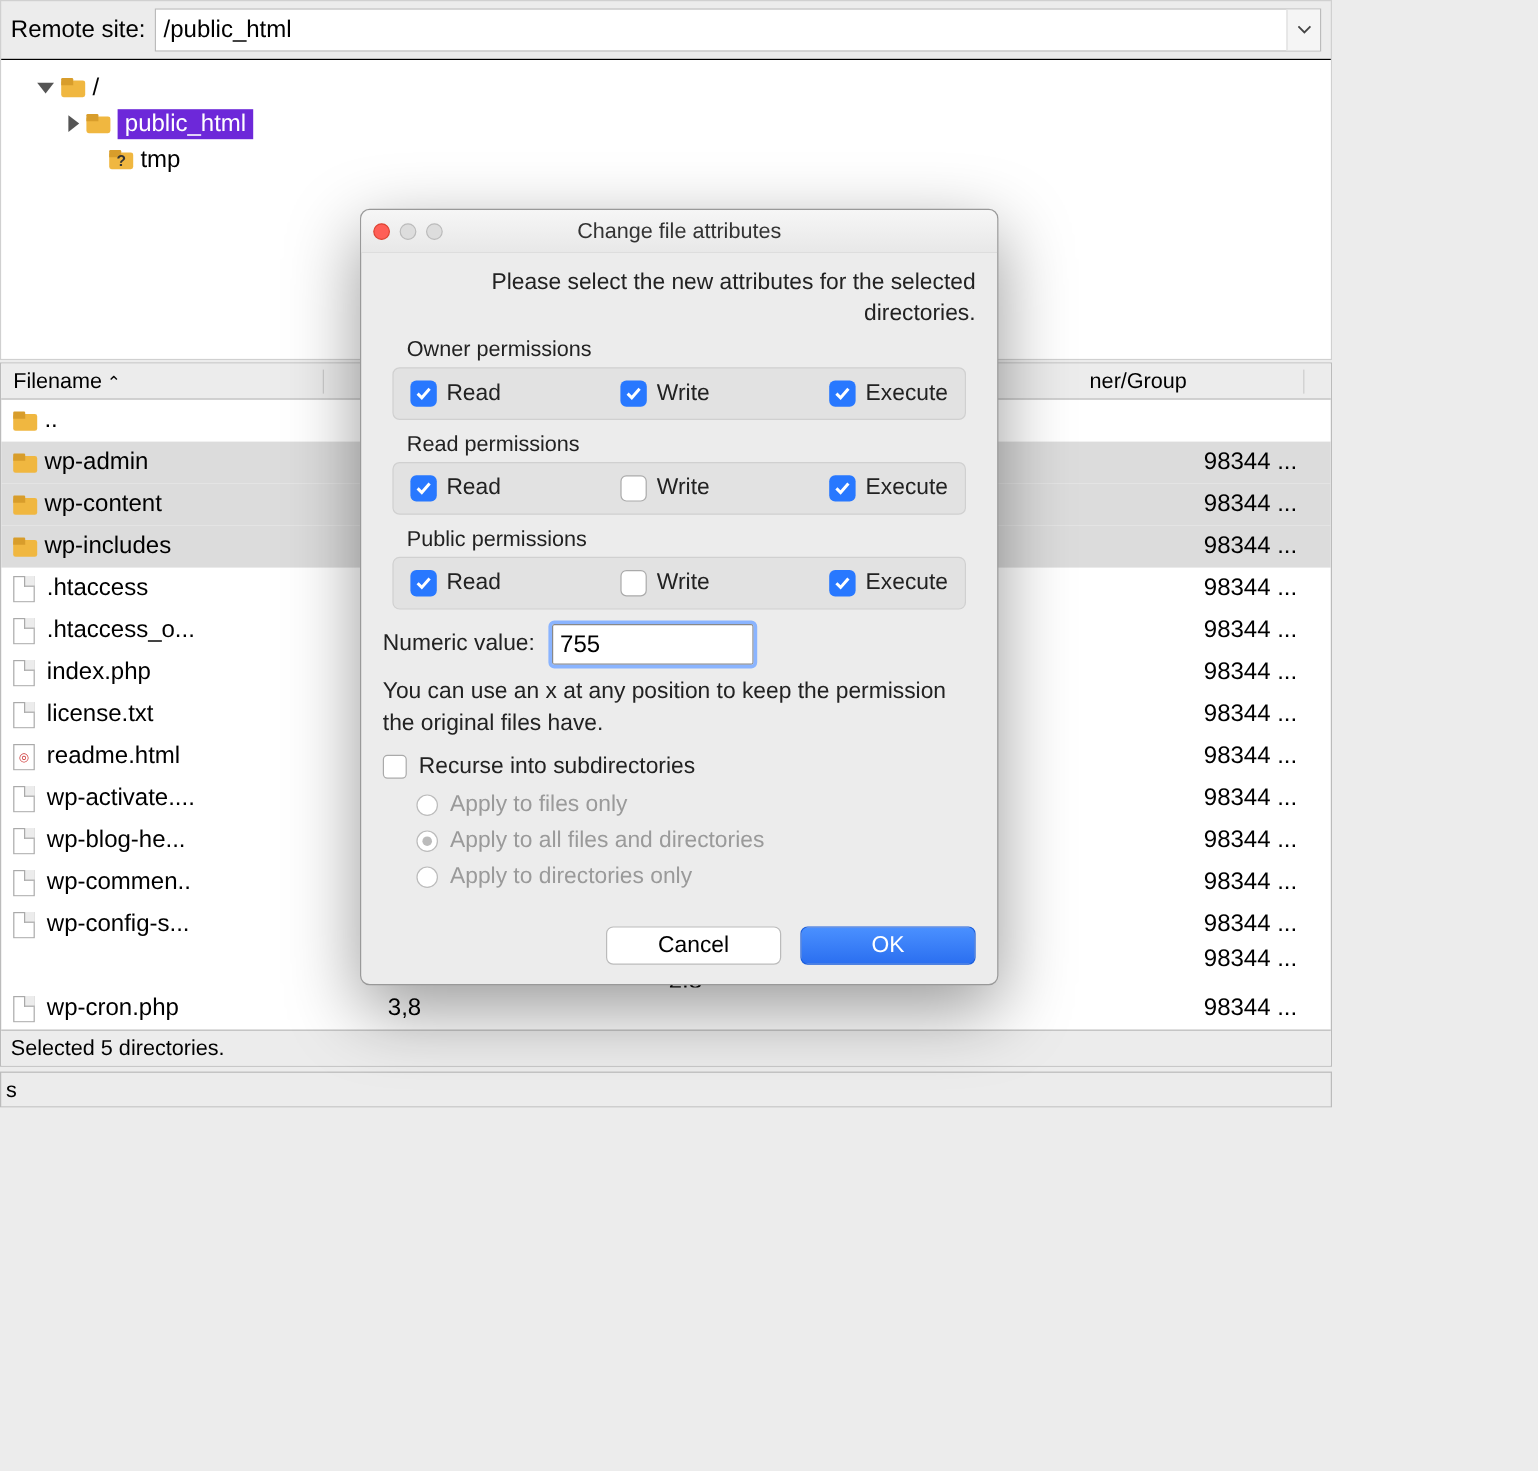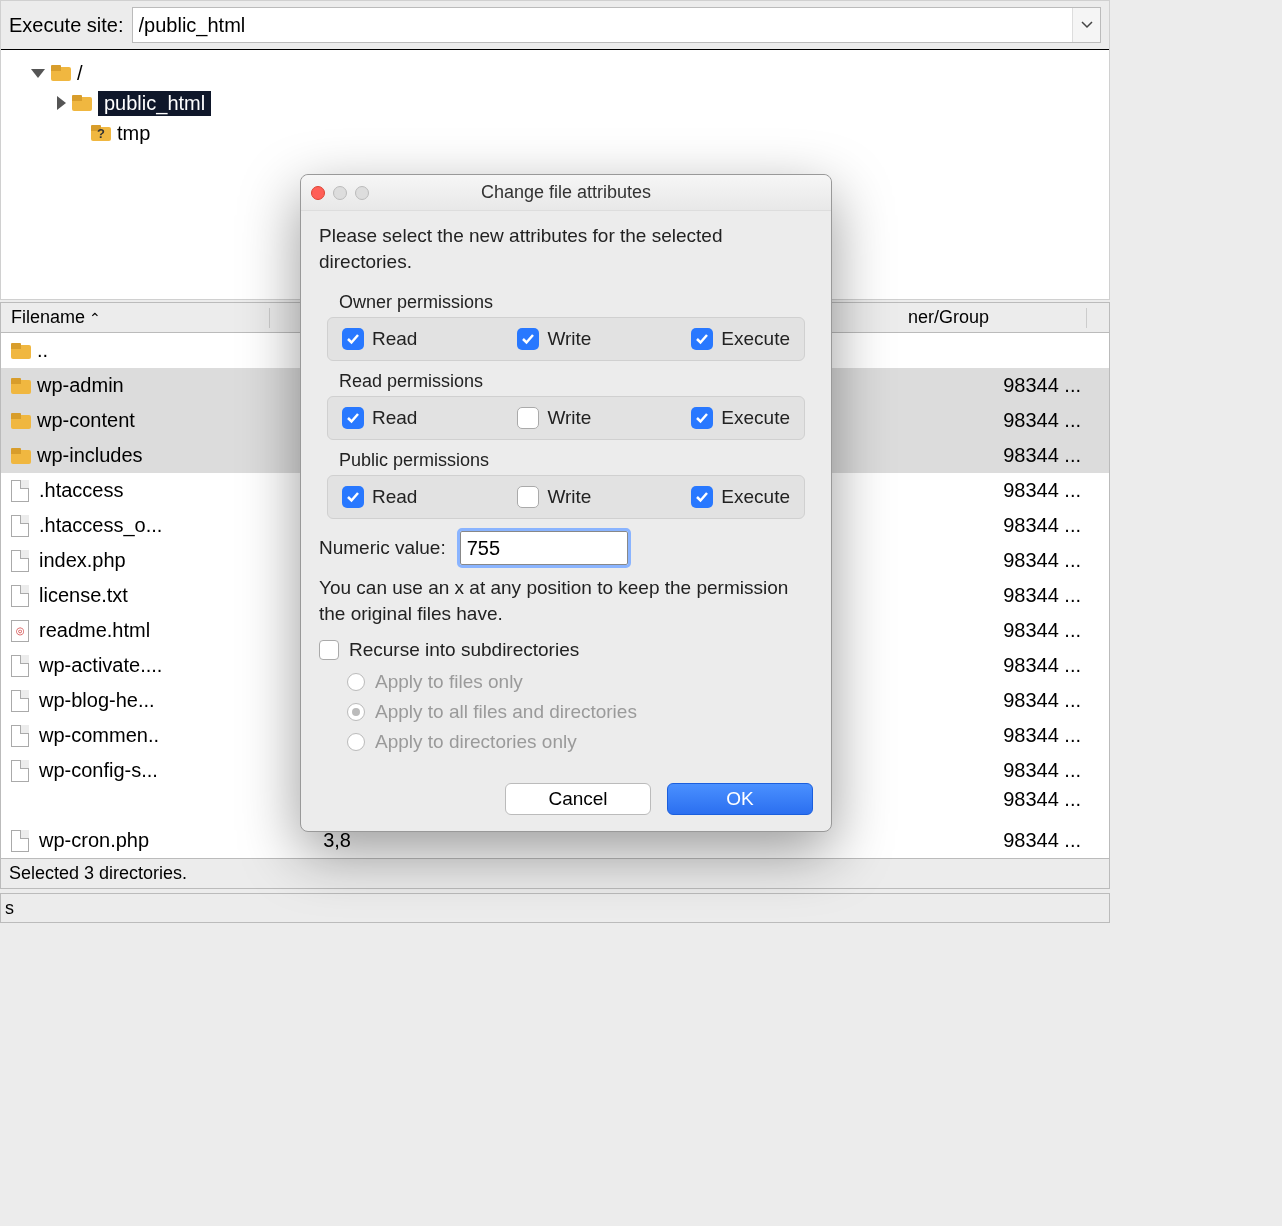--- a/index.html
+++ b/index.html
@@ -50,21 +50,21 @@
 
 .dialog { position:absolute; left:300px; top:174px; width:532px; background:#ececec; border:1px solid #999; border-radius:8px; box-shadow:0 20px 60px rgba(0,0,0,0.4); }
 .titlebar { height:36px; display:flex; align-items:center; position:relative; border-bottom:1px solid #ddd; background:linear-gradient(#f6f6f6,#e8e8e8); border-radius:8px 8px 0 0;}
 .tl-dots { position:absolute; left:10px; display:flex; gap:8px; }
 .dot { width:14px;height:14px;border-radius:50%; }
 .dot-r { background:#ff5f57; border:.5px solid #d43; }
 .dot-g { background:#ddd; border:.5px solid #bbb; }
 .dot-y { background:#ddd; border:.5px solid #bbb; }
 .titlebar .title { margin:0 auto; font-size:18px; color:#333; }
 .dlg-body { padding:12px 18px 16px 18px; font-size:19px; color:#222; }
-.dlg-body .instr { margin-bottom:18px; line-height:1.35; }
+.dlg-body .instr { margin-bottom:7px; line-height:1.35;text-align:right; }
 .perm-label { margin:6px 0 4px 20px; font-size:18px; }
 .perm-box { background:#e2e2e2; border:1px solid #d0d0d0; border-radius:6px; padding:10px 14px; margin:0 8px 10px 8px; display:flex; justify-content:space-between; }
 .cb { display:flex; align-items:center; font-size:19px; }
 .cb .box { width:22px; height:22px; border-radius:5px; margin-right:8px; display:flex; align-items:center; justify-content:center; }
 .cb .box.checked { background:#2878ff; }
 .cb .box.unchecked { background:#fff; border:1px solid #aaa; }
 .cb .box.checked svg { stroke:#fff; }
 
 .numeric-row { display:flex; align-items:center; margin:12px 0 10px 0; }
 .numeric-row input { width:168px; height:34px; font-size:20px; padding:2px 6px; border:1px solid #888; outline:3px solid #8ab4ff; border-radius:2px; }
@@ -83,41 +83,41 @@
 .container { position:relative; width:1110px; padding:0; }
 .vline { width:1px; background:#ccc; height:20px; margin:0 8px; }
 </style>
 </head>
 <body>
 
 <div class="container">
 
   <div class="top-panel">
     <div class="path-row">
-      <span class="path-label">Execute site:</span>
+      <span class="path-label">Remote site:</span>
       <div class="path-select">
         <input type="text" value="/public_html" style="">
         <div class="path-arrow">
           <svg width="12" height="8">
               <polyline points="1,1 6,6 11,1" fill="none" stroke="#444" stroke-width="1.5"></polyline>
             </svg>
         </div>
       </div>
     </div>
 
     <div class="tree-area">
       <div class="tree-node tree-indent0">
         <div class="disclosure disc-down"></div>
         <span class="folder-icon"></span>
         <span>/</span>
       </div>
       <div class="tree-node tree-indent1">
         <div class="disclosure disc-right"></div>
         <span class="folder-icon"></span>
-        <span style="background:#0f172a;color:#fff;padding:1px 6px;">public_html</span>
+        <span style="background:#6d28d9;color:#fff;padding:1px 6px;">public_html</span>
       </div>
       <div class="tree-node tree-indent2">
         <span class="folder-icon folder-q">
             <span style="position:relative;z-index:2;">?</span>
           </span>
         <span>tmp</span>
       </div>
     </div>
   </div>
 
@@ -251,21 +251,21 @@
         <div class="file-row" style="position: relative;">
           <div class="cell-name">
             <span class="file-icon" style="flex-shrink: 0;"></span>
             <span>wp-cron.php</span>
           </div>
           <div class="cell-size">3,8</div>
           <div style="position: absolute; right: 28px;">98344 ...</div>
         </div>
       </div>
 
-    <div class="status-bar">Selected 3 directories.</div>
+    <div class="status-bar">Selected 5 directories.</div>
   </div>
 
   <div class="bottom-strip">
     <span>s</span>
   </div>
 
   <div class="dialog">
     <div class="titlebar">
       <div class="tl-dots">
         <div class="dot dot-r"></div>

